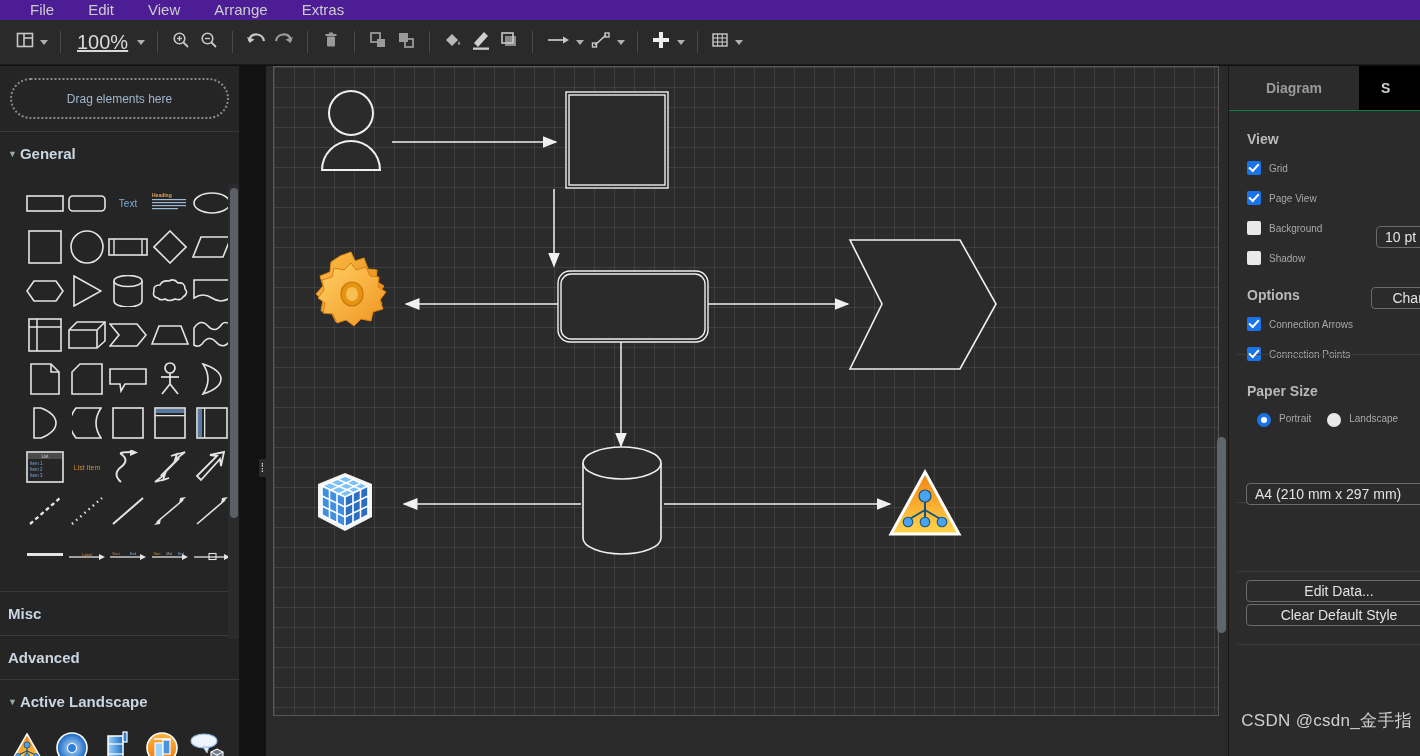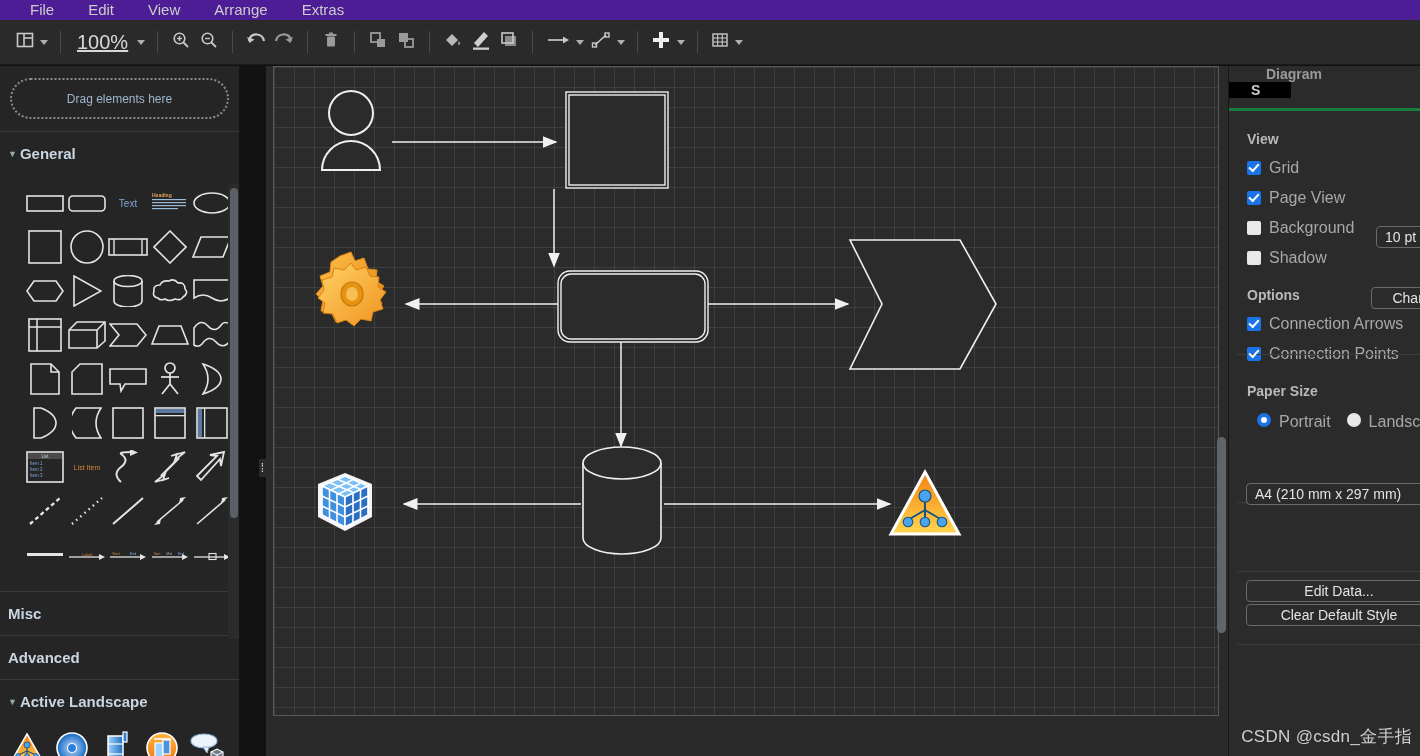--- a/index.html
+++ b/index.html
@@ -94,42 +94,42 @@
 
   .cv-scroll-track { position: absolute; right: 0; top: 0; width: 12px; height: 690px; background: transparent; }
   .cv-scroll-thumb { position: absolute; right: 2px; top: 371px; width: 9px; height: 196px;
                      background: #5f666b; border-radius: 5px; }
 
   
   .rpanel {
     position: absolute; left: 1228px; top: 66px; width: 192px; height: 690px;
     background: #2b2b2b; border-left: 1px solid #171717; overflow: hidden;
   }
-  .rtabs { display: flex; height: 45px; border-bottom: 3px solid #15803d; flex-direction: column; }
+  .rtabs { display: flex; height: 45px; border-bottom: 1px solid #15803d; }
   .rtab {
     flex: 0 0 auto; display: flex; align-items: center; justify-content: center;
     font-size: 14px; font-weight: bold; color: #9a9a9a; cursor: pointer;
   }
   .rtab.t1 { width: 130px; background: #2b2b2b; }
   .rtab.t2 { width: 62px; background: #000; color: #cfcfcf; justify-content: flex-start; padding-left: 22px; }
   .rsec-title { color: #b9b9b9; font-size: 14px; font-weight: bold; padding: 20px 0 6px 18px; }
   .rrow { display: flex; align-items: center; height: 30px; padding-left: 18px; }
   .cbx {
     width: 14px; height: 14px; border-radius: 2px; margin-right: 8px;
     display: inline-flex; align-items: center; justify-content: center; flex: 0 0 auto;
     cursor: pointer;
   }
   .cbx.on { background: #1a73e8; }
   .cbx.off { background: #e9e9e9; }
   .cbx.on::after {
     content: ""; width: 4px; height: 8px; border: solid #fff;
     border-width: 0 2px 2px 0; transform: rotate(42deg) translate(-1px,-1px);
   }
   .cbx.focus { outline: 2px solid #e08a1e; outline-offset: 1px; }
-  .rlabel { color: #a8a8a8; font-size: 16px; }
+  .rlabel { color: #a8a8a8; font-size: 10px; }
   .rfield {
     position: absolute; height: 22px; background: #2b2b2b; border: 1px solid #6a6a6a;
     border-radius: 4px; color: #e3e3e3; font-size: 14px;
     display: flex; align-items: center; padding: 0 8px; cursor: text;
   }
   .rbtn {
     position: absolute; height: 22px; background: #2b2b2b; border: 1px solid #6a6a6a;
     border-radius: 4px; color: #e3e3e3; font-size: 14px;
     display: flex; align-items: center; justify-content: center; cursor: pointer;
   }
@@ -137,21 +137,21 @@
   .radio-row { display: flex; padding-left: 28px; height: 30px; gap: 8px; }
   .rdo { width: 14px; height: 14px; border-radius: 50%; flex: 0 0 auto;
          display: inline-flex; align-items: center; justify-content: center; cursor: pointer; }
   .rdo.on { background: #1a73e8; }
   .rdo.on::after { content:""; width:6px; height:6px; border-radius:50%; background:#fff; }
   .rdo.off { background: #e9e9e9; }
   .wide-btn { position: absolute; left: 17px; width: 186px; }
 
   
   .watermark {
-    position: absolute; right: 8px; bottom: 8px; color: #cfcfcf;
+    position: absolute; right: 8px; bottom: 24px; color: #cfcfcf;
     font-size: 17px; letter-spacing: .3px; pointer-events: none;
   }
 </style>
 </head>
 <body>
 
 <div id="app">
 
   <div class="menubar">
     <div class="mi">File</div>

